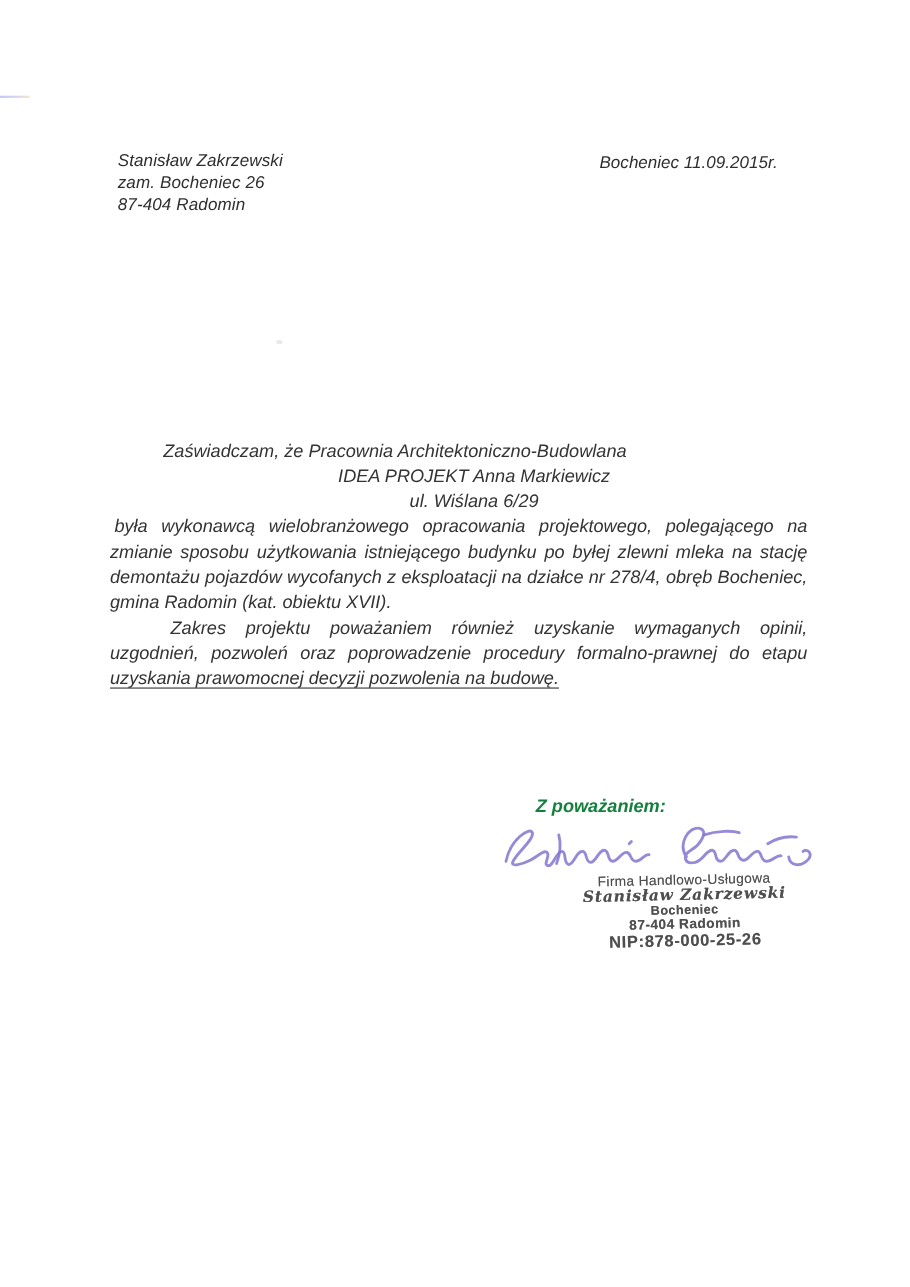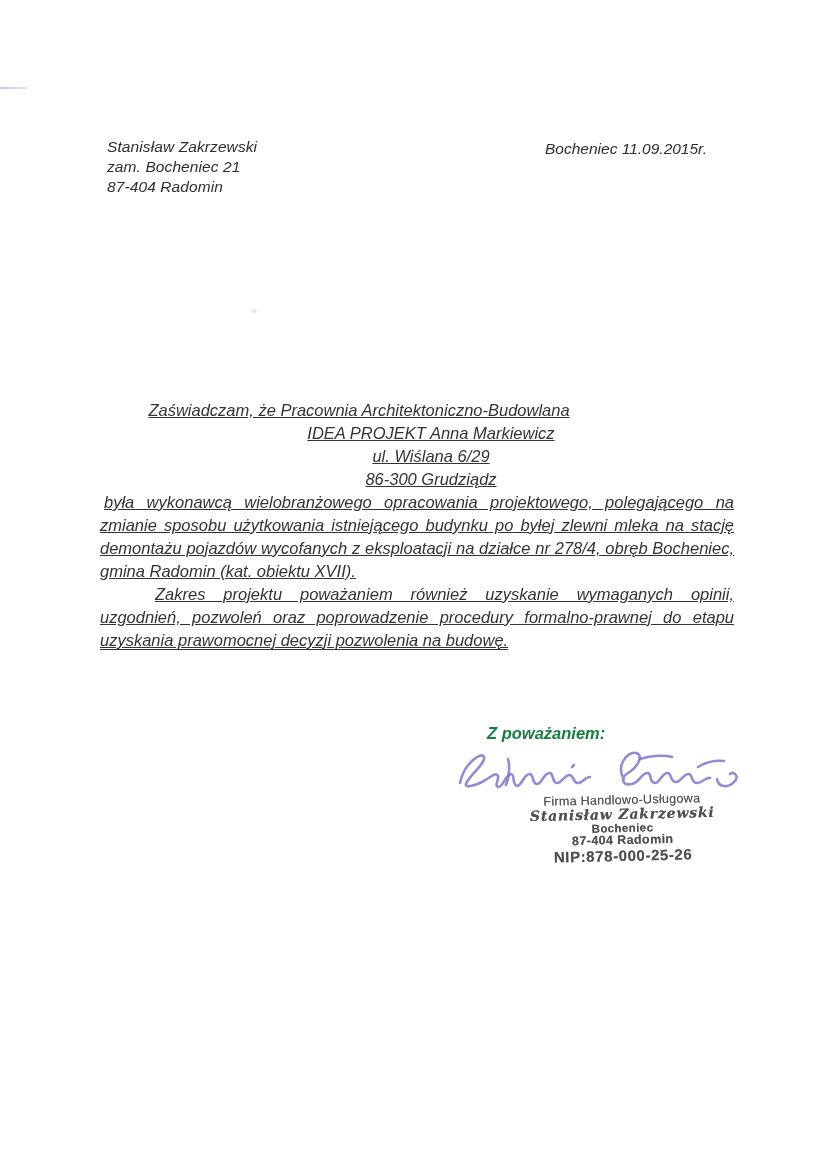--- a/index.html
+++ b/index.html
@@ -155,32 +155,31 @@
 </head>
 <body>
 
 <div class="page">
 
   <div class="artifact-dash"></div>
   <div class="artifact-dot"></div>
 
   <div class="sender">
     <div>Stanisław Zakrzewski</div>
-    <div>zam. Bocheniec 21</div>
+    <div>zam. Bocheniec 26</div>
     <div>87-404 Radomin</div>
   </div>
 
   <div class="dateline">Bocheniec 11.09.2015r.</div>
 
-  <div class="main-text" style="color: rgb(51, 51, 51); text-decoration: underline;">
+  <div class="main-text" style="color: rgb(51, 51, 51);">
     <div class="heading">
       <div class="h-line h-line1">Zaświadczam, że Pracownia Architektoniczno-Budowlana</div>
       <div class="h-line">IDEA PROJEKT Anna Markiewicz</div>
       <div class="h-line">ul. Wiślana 6/29</div>
-      <div class="h-line">86-300 Grudziądz</div>
     </div>
     <p class="para para1">była wykonawcą wielobranżowego opracowania projektowego, polegającego na zmianie sposobu użytkowania istniejącego budynku po byłej zlewni mleka na stację demontażu pojazdów wycofanych z eksploatacji na działce nr 278/4, obręb Bocheniec, gmina Radomin (kat. obiektu XVII).</p>
     <p class="para indent"><span>Zakres projektu poważaniem również uzyskanie wymaganych opinii, uzgodnień, pozwoleń oraz poprowadzenie procedury formalno-prawnej do etapu </span><span class="underline">uzyskania prawomocnej decyzji pozwolenia na budowę.</span></p>
   </div>
 
   <div class="closing">Z poważaniem:</div>
 
   <svg class="signature" viewBox="0 0 296 62" role="img" aria-label="Zakrzewski Stanisław" style="color: rgb(129, 118, 207);">
     <path d="M8,40 C12,20 30,8 32,14 C34,20 16,34 14,41 C13,45 22,43 30,39 C38,35 44,28 46,33 C47,37 42,43 46,44 C51,45 53,32 59,31 C63,31 60,42 65,43 C70,43 72,30 78,31 C82,32 80,41 85,41 C90,41 92,29 98,30 C102,31 100,40 105,40 C110,40 113,31 118,32 C122,33 121,40 126,40 C131,40 134,33 138,34"></path>
     <path d="M56,16 C58,24 57,34 54,42"></path>

